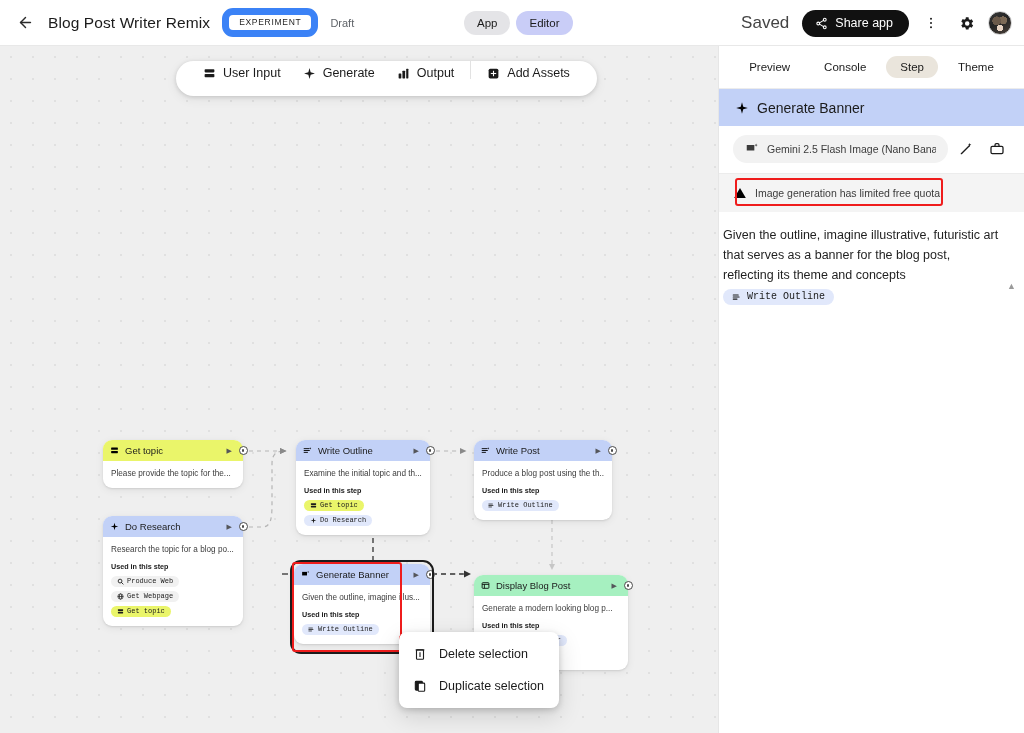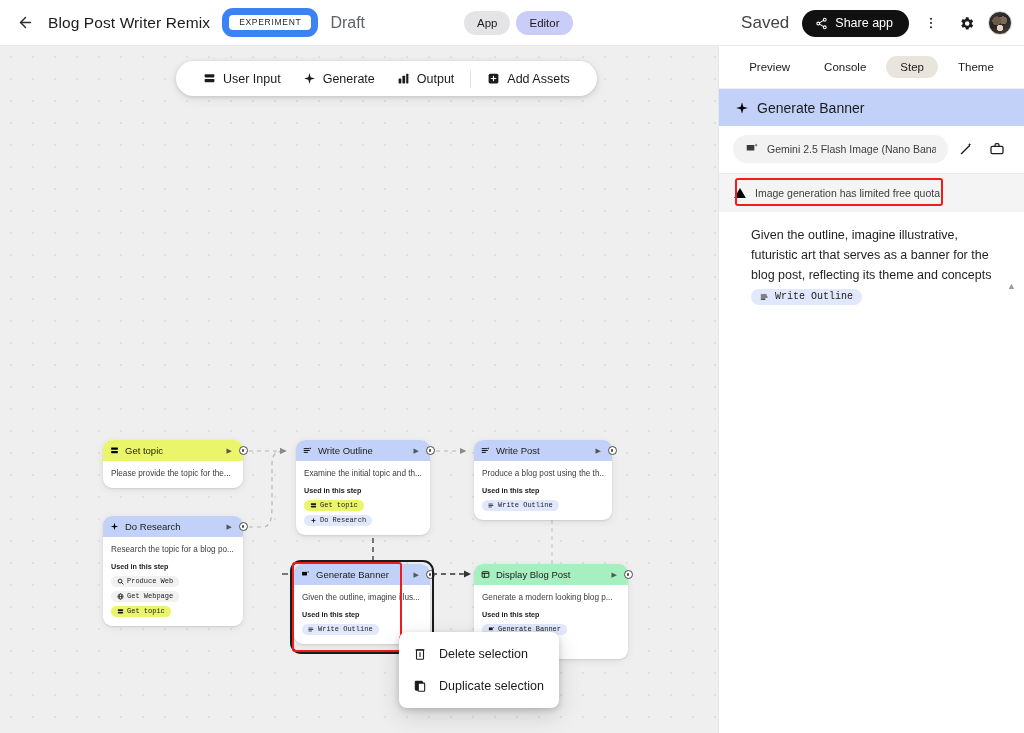--- a/index.html
+++ b/index.html
@@ -24,21 +24,21 @@
   }
   .app-title {
     margin-left: 8px; font-size: 15.5px; color: #1b1b1b; font-weight: 400;
     letter-spacing: .1px; white-space: nowrap;
   }
   .exp-pill {
     margin-left: 12px; border: 7px solid #3b82f6; border-radius: 11px;
     padding: 2px 10px 3px; font-size: 8.5px; letter-spacing: .7px;
     color: #1f1f1f; white-space: nowrap;
   }
-  .draft-label { margin-left: 12px; font-size: 16px; color: #5f6368; }
+  .draft-label { margin-left: 12px; font-size: 11px; color: #5f6368; }
 
   .seg-wrap {
     position: absolute; left: 464px; top: 11px;
     display: flex; gap: 6px; align-items: center;
   }
   .seg {
     height: 24px; padding: 0 13px; border-radius: 13px;
     display: flex; align-items: center; justify-content: center;
     font-size: 11.5px; color: #1b1b1b; cursor: pointer; white-space: nowrap;
   }
@@ -74,21 +74,21 @@
     position: absolute; left: 0; top: 46px; width: 718px; height: 687px;
     background-color: #efefef;
     background-image: radial-gradient(#e0e0e0 1px, transparent 1.1px);
     background-size: 22px 22px;
     overflow: hidden;
   }
 
   
   .node-toolbar {
     position: absolute; left: 176px; top: 15px; height: 35px;
-    background: #fff; border-radius: 18px; display: flex; align-items: center;
+    background: #fff; border-radius: 18px; display: flex; align-items: flex-start;
     padding: 0 16px; box-shadow: 0 1px 4px rgba(0,0,0,.14), 0 3px 12px rgba(0,0,0,.07);
     gap: 0;
   }
   .tb-item {
     display: flex; align-items: center; gap: 7px; padding: 0 11px;
     font-size: 12.5px; color: #1b1b1b; cursor: pointer; height: 24px; white-space: nowrap;
   }
   .tb-divider { width: 1px; height: 18px; background: #e2e2e2; margin: 0 5px; }
 
   
@@ -187,21 +187,21 @@
   .mini-btn {
     width: 26px; height: 26px; border-radius: 50%; display: flex;
     align-items: center; justify-content: center; cursor: pointer; color: #1b1b1b; flex: 0 0 auto;
   }
   .quota-bar {
     height: 38px; background: #f4f4f4; display: flex; align-items: center; padding: 0 14px;
     position: relative;
   }
   .quota-inner { display: flex; align-items: center; gap: 8px; }
   .quota-txt { font-size: 10.5px; color: #3c3c3c; white-space: nowrap; }
-  .prompt-area { padding: 14px 22px 10px 32px; position: relative; }
+  .prompt-area { padding: 14px 22px 10px 4px; position: relative; }
   .prompt-text { font-size: 12.5px; color: #1f1f1f; line-height: 1.58; }
   .prompt-chip {
     display: inline-flex; align-items: center; gap: 5px; margin-top: 4px;
     background: #e1e8fb; border-radius: 9px; padding: 2px 9px 3px;
     font-size: 10px; font-family: "Liberation Mono", monospace; color: #1b1b1b;
   }
   .scroll-up {
     position: absolute; right: 7px; top: 236px; width: 10px; height: 10px;
     color: #9a9a9a; font-size: 9px; line-height: 1; z-index: 5;
   }
@@ -452,21 +452,21 @@
             <span>Write Outline</span>
           </span>
         </div>
       </div>
       <div class="port" style="right:-4.5px; top:6px;"></div>
     </div>
 
     <div class="sel-outline" style="left:290px; top:514px; width:144px; height:94px;"></div>
     <div class="red-box" style="left:292px; top:516px; width:110px; height:90px;"></div>
 
-    <div class="node" style="left:474px; top:518px; width:154px;">
+    <div class="node" style="left:474px; top:529px; width:154px;">
       <div class="node-head green">
         <svg width="9" height="9" viewBox="0 0 24 24" fill="none" stroke="currentColor" stroke-width="2.2">
           <rect x="3" y="4.5" width="18" height="15" rx="2"></rect>
             <line x1="3" y1="9" x2="21" y2="9"></line>
             <line x1="9" y1="9" x2="9" y2="19.5"></line>
         </svg>
         <span class="node-title">Display Blog Post</span>
         <span class="play-ic">▶</span>
       </div>
       <div class="node-body">

